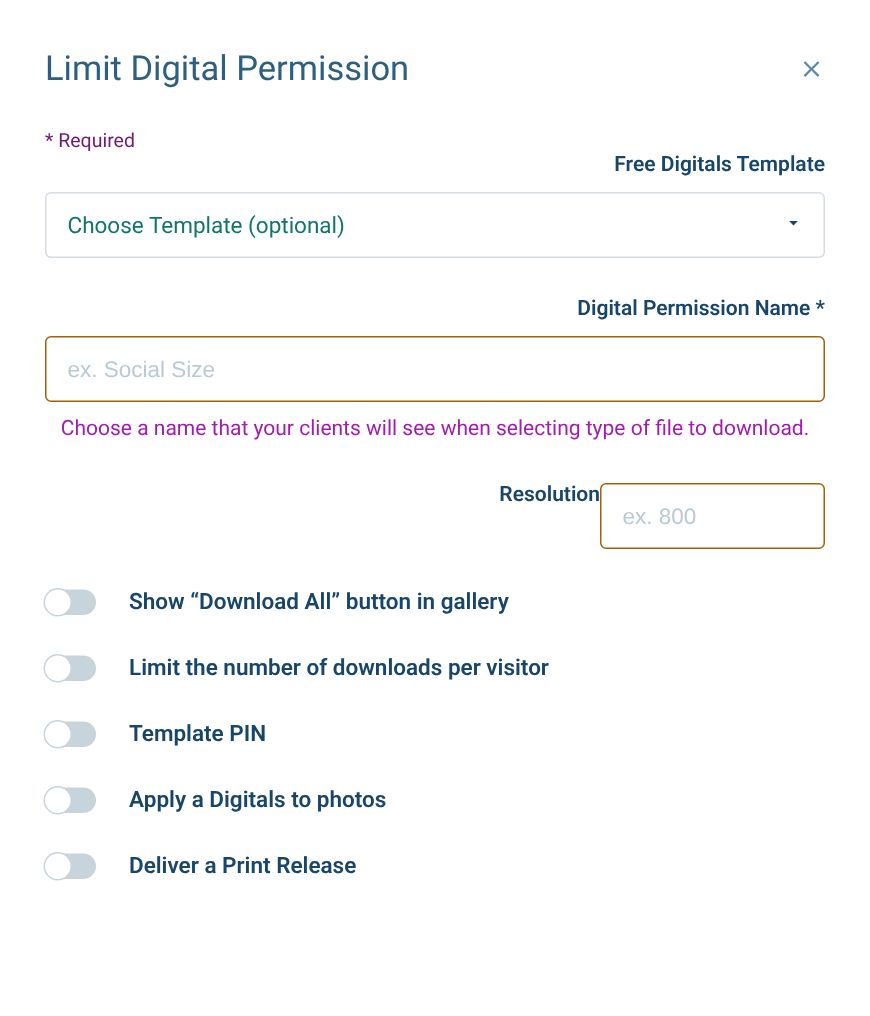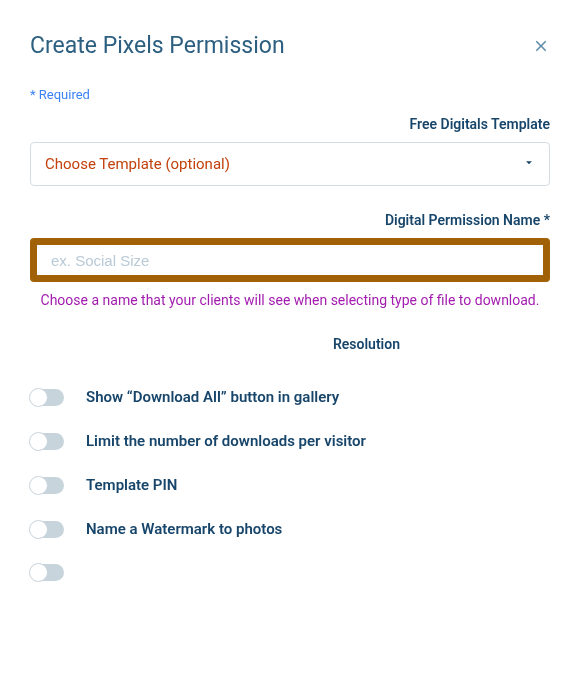--- a/index.html
+++ b/index.html
@@ -23,22 +23,21 @@
       color: #2c5f80;
     }
     .close-icon {
       width: 18px;
       height: 18px;
       cursor: pointer;
       color: #5b8aa8;
     }
     .required-note {
       font-size: 13px;
-      color: #3b82f6;
-      margin-bottom: 14px;
+      color: #701a75;
     }
     .field-label {
       font-size: 14px;
       font-weight: 600;
       color: #18466b;
       margin-bottom: 10px;
       display: block;
       text-align: right;
     }
     .select-wrap {
@@ -46,37 +45,37 @@
       margin-bottom: 26px;
     }
     .select-box {
       width: 100%;
       height: 44px;
       border: 1px solid #d5dce2;
       border-radius: 4px;
       background: #fff;
       padding: 0 40px 0 14px;
       font-size: 15px;
-      color: #c2410c;
+      color: #0f766e;
       display: flex;
       align-items: center;
       cursor: pointer;
     }
     .chevron {
       position: absolute;
       right: 14px;
       top: 50%;
       transform: translateY(-50%);
       pointer-events: none;
     }
     .chevron svg { fill: #18466b; }
     .text-input {
       width: 100%;
       height: 44px;
-      border: 7px solid #a16207;
+      border: 1px solid #a16207;
       border-radius: 4px;
       background: #fff;
       padding: 0 14px;
       font-size: 15px;
       color: #18466b;
       outline: none;
     }
     .text-input::placeholder { color: #b8cad6; }
     .helper-text {
       font-size: 14px;
@@ -123,21 +122,21 @@
       font-weight: 600;
       color: #18466b;
     }
   </style>
 </head>
 <body>
 
 
 
 <div class="header">
-  <h1 class="title">Create Pixels Permission</h1>
+  <h1 class="title">Limit Digital Permission</h1>
   <span class="close-icon">
     <svg viewBox="0 0 24 24" width="18" height="18">
         <path fill="currentColor" d="M19 6.41L17.59 5 12 10.59 6.41 5 5 6.41 10.59 12 5 17.59 6.41 19 12 13.41 17.59 19 19 17.59 13.41 12z"></path>
       </svg>
   </span>
 </div>
 
 <div class="required-note">* Required</div>
 
 <label class="field-label">Free Digitals Template</label>
@@ -152,20 +151,21 @@
 
 <label class="field-label">Digital Permission Name *</label>
 <input type="text" class="text-input" placeholder="ex. Social Size" style="">
 <div class="helper-text">Choose a name that your clients will see when selecting type of file to download.</div>
 
 <div class="row">
   <div class="col-resolution">
     <label class="field-label">Resolution</label>
   </div>
   <div class="col-pixels">
+    <input type="text" class="text-input" placeholder="ex. 800" style="">
   </div>
 </div>
 
 <div class="toggle-row">
   <div class="toggle">
       <div class="toggle-knob"></div>
     </div>
   <span class="toggle-label">Show “Download All” button in gallery</span>
 </div>
 
@@ -180,23 +180,24 @@
   <div class="toggle">
       <div class="toggle-knob"></div>
     </div>
   <span class="toggle-label">Template PIN</span>
 </div>
 
 <div class="toggle-row">
   <div class="toggle">
       <div class="toggle-knob"></div>
     </div>
-  <span class="toggle-label">Name a Watermark to photos</span>
-</div>
-
-<div class="toggle-row">
-  <div class="toggle">
-      <div class="toggle-knob"></div>
-    </div>
+  <span class="toggle-label">Apply a Digitals to photos</span>
+</div>
+
+<div class="toggle-row">
+  <div class="toggle">
+      <div class="toggle-knob"></div>
+    </div>
+  <span class="toggle-label">Deliver a Print Release</span>
 </div>
 
 
 
 
 </body></html>

